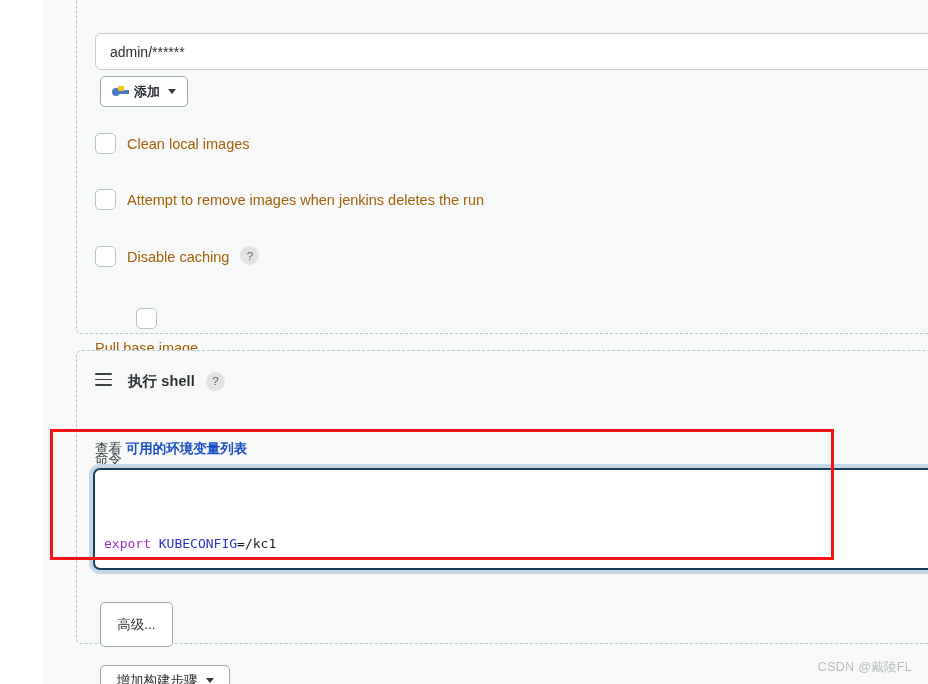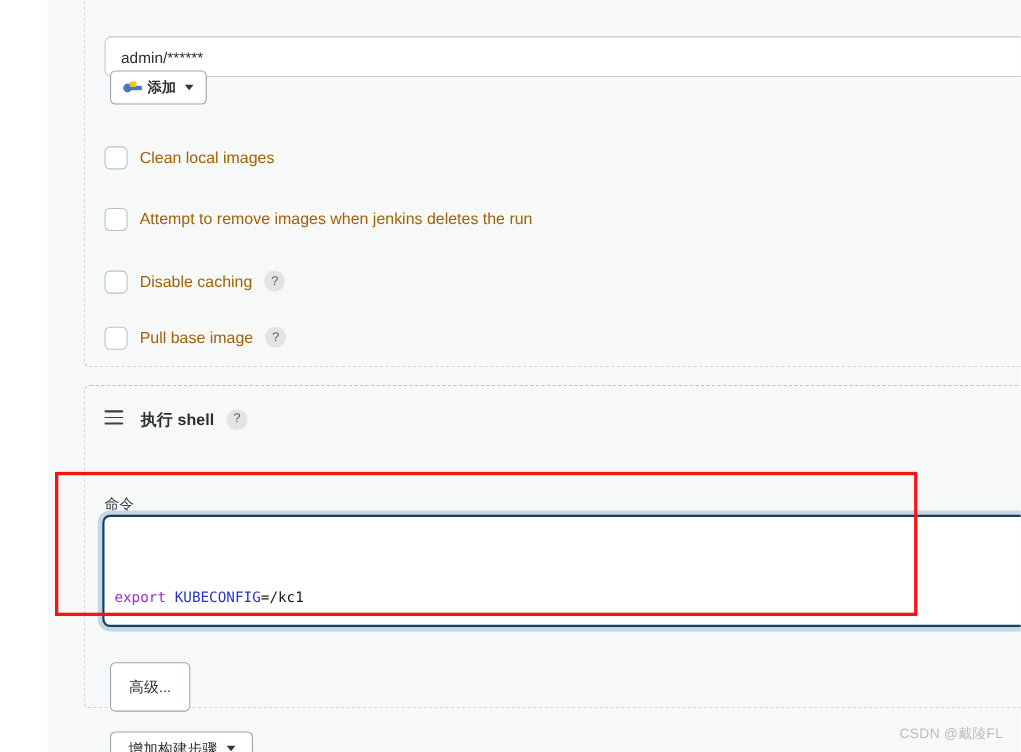--- a/index.html
+++ b/index.html
@@ -112,21 +112,21 @@
     display: flex;
     align-items: center;
     justify-content: center;
     gap: 5px;
     cursor: pointer;
     white-space: nowrap;
   }
 
   #btn-add {
     left: 100px;
-    top: 64px;
+    top: 76px;
     width: 88px;
     height: 31px;
     font-weight: bold;
     font-size: 13px;
   }
 
   #btn-advanced {
     left: 100px;
     top: 602px;
     width: 73px;
@@ -321,41 +321,45 @@
     <span class="cbox"></span>
     <span class="cbox-label">Attempt to remove images when jenkins deletes the run</span>
   </div>
 
   <div class="checkrow" style="left:95px; top:246px;">
     <span class="cbox"></span>
     <span class="cbox-label">Disable caching</span>
     <span class="help-badge">?</span>
   </div>
 
-  <div class="checkrow" style="left:95px; top:297px;">
+  <div class="checkrow" style="left:95px; top:308px;flex-direction:column;">
     <span class="cbox"></span>
     <span class="cbox-label">Pull base image</span>
     <span class="help-badge">?</span>
   </div>
 
   <div class="panel" id="panel-shell"></div>
 
   <div class="hamburger">
     <span></span>
       <span></span>
       <span></span>
   </div>
 
   <div class="section-title" style="left:128px; top:372px;">
     <span>执行 shell</span>
     <span class="help-badge" style="margin-left:7px;">?</span>
   </div>
 
   <div class="field-label" style="left:95px; top:411px;margin-top:39px;">命令</div>
 
+  <div class="link-row">
+    <span>查看</span>
+    <a href="#">可用的环境变量列表</a>
+  </div>
 
   <div id="code-wrap">
     <div id="code-area">
       <div id="code-line-1"><span class="tok-kw">export </span><span class="tok-var">KUBECONFIG</span><span class="tok-plain">=/kc1</span></div>
       
     </div>
   </div>
 
   <div class="btn" id="btn-advanced">
     <span>高级...</span>

